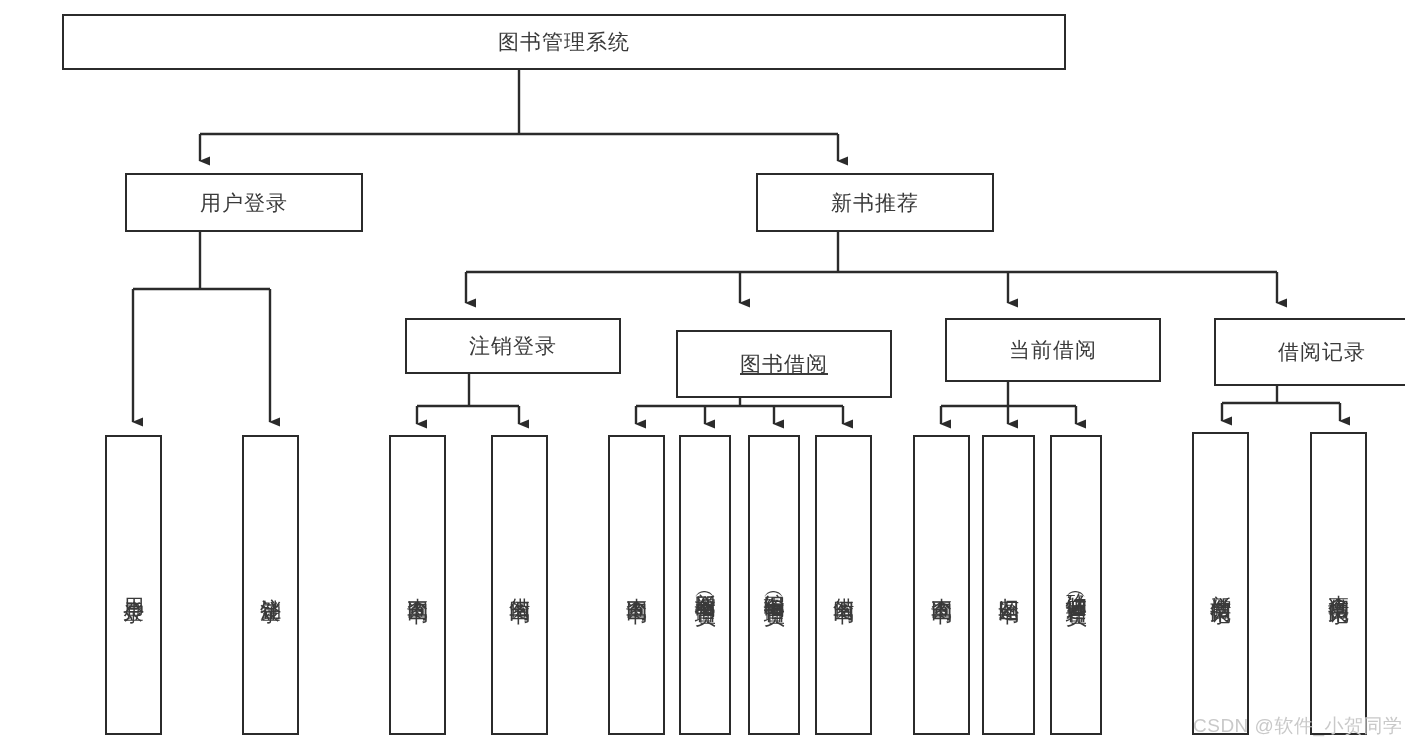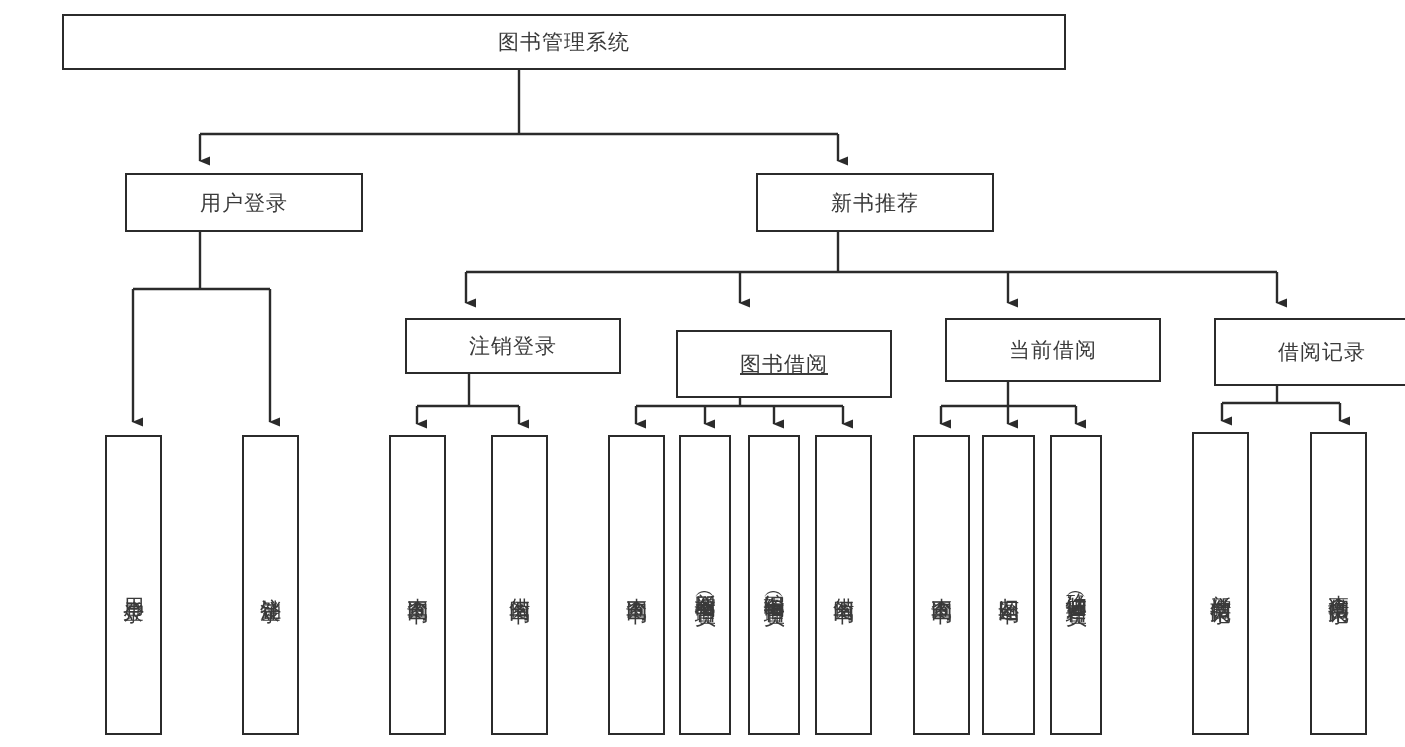--- a/index.html
+++ b/index.html
@@ -181,14 +181,15 @@
     <span class="vtext">确认归还（管理员）</span>
   </div>
 
   <div class="node vert" style="left:1192px; top:432px; width:57px; height:303px;">
     <span class="vtext">新增借阅记录</span>
   </div>
   <div class="node vert" style="left:1310px; top:432px; width:57px; height:303px;">
     <span class="vtext">查询借阅记录</span>
   </div>
 
+  <div class="watermark" style="left:1193px; top:713px;">CSDN @软件_小贺同学</div>
 
 </div>
 
 </body></html>

